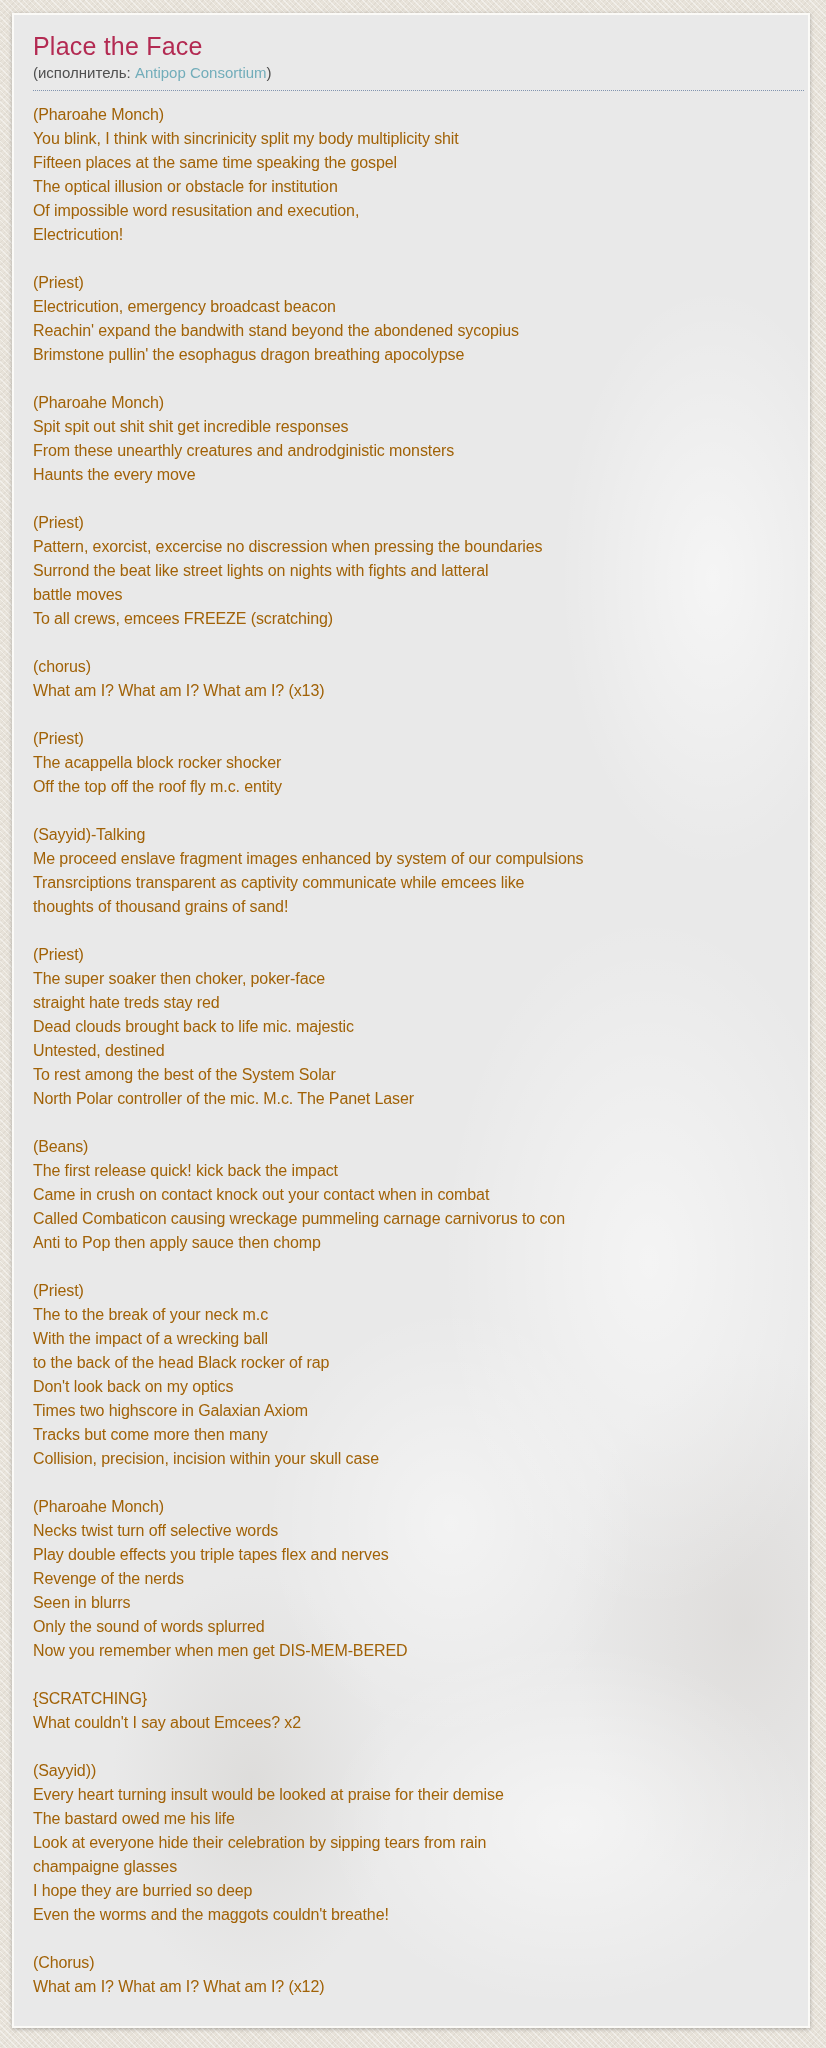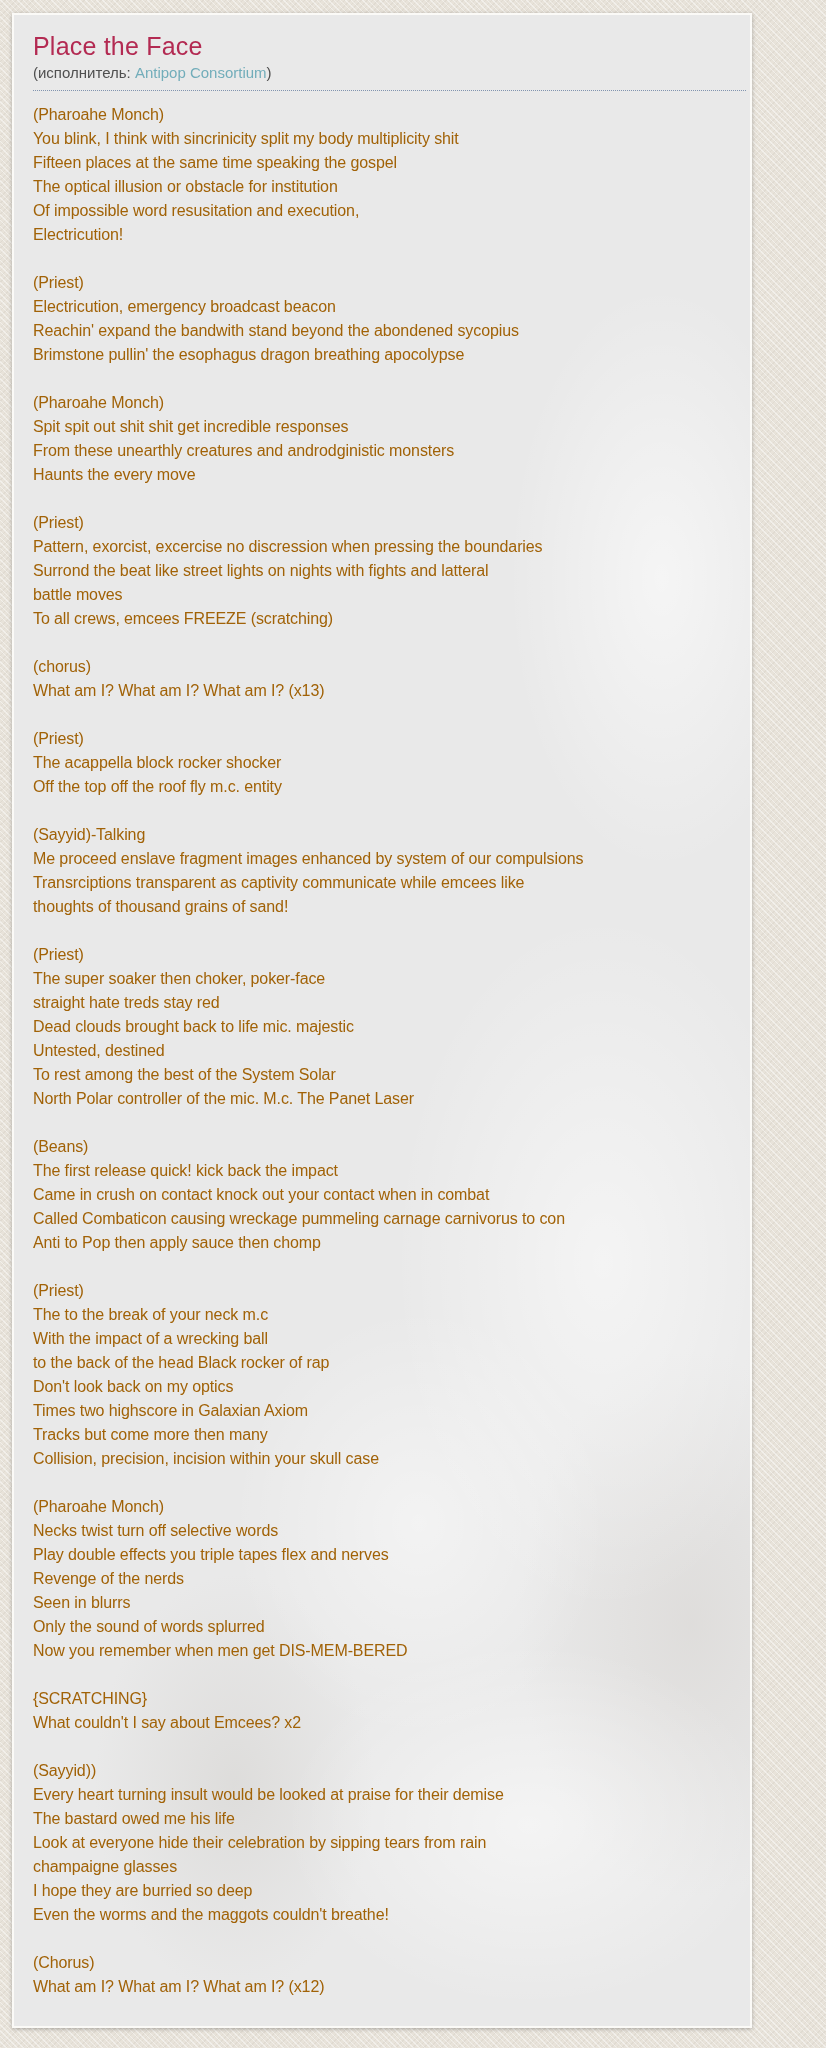--- a/index.html
+++ b/index.html
@@ -16,21 +16,21 @@
     background-image:
       repeating-linear-gradient(45deg, rgba(255,255,255,0.45) 0 1px, transparent 1px 4px),
       repeating-linear-gradient(-45deg, rgba(120,110,95,0.07) 0 1px, transparent 1px 4px);
     overflow: hidden;
   }
 
   .card {
     position: absolute;
     left: 12px;
     top: 13px;
-    width: 740px;
+    width: 798px;
     height: 2015px;
     background: #e9e9e9;
     border: 2px solid #fbfaf7;
     box-shadow: 0 1px 4px rgba(0,0,0,0.28);
     overflow: hidden;
   }
 
   
   .card .ghost {
     position: absolute;

